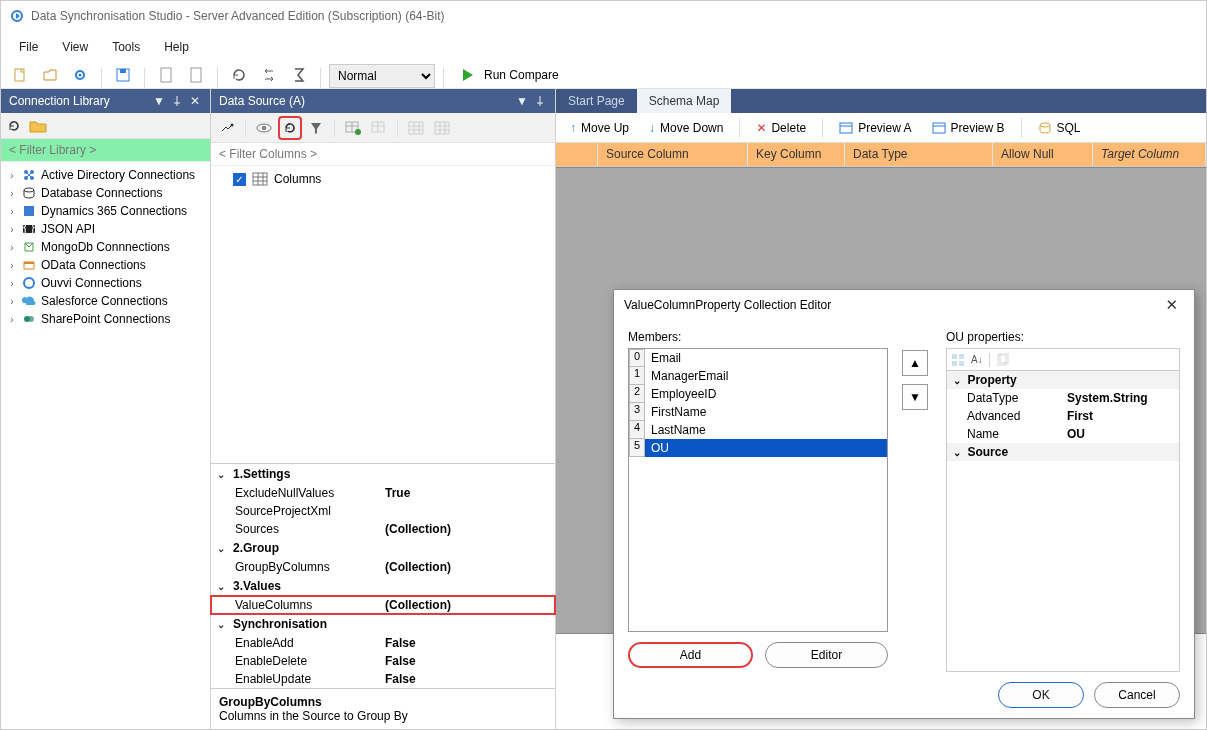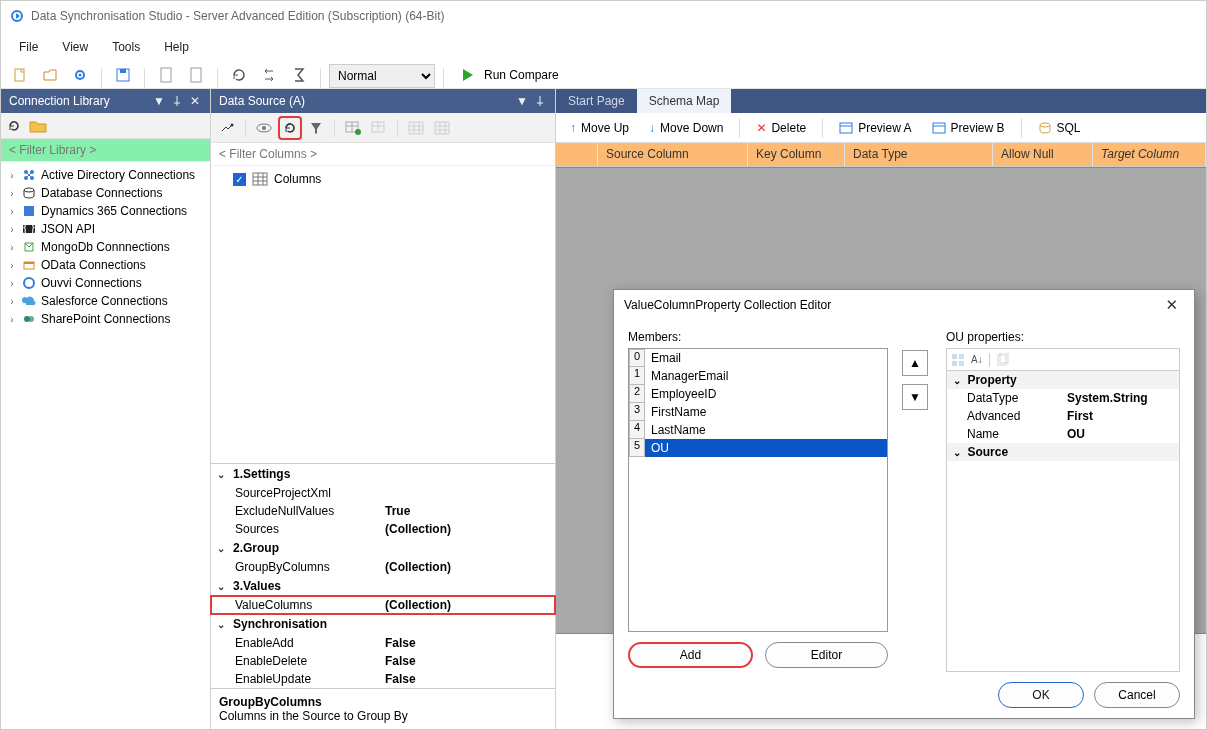--- a/index.html
+++ b/index.html
@@ -386,26 +386,26 @@
           </span>
         <span>Columns</span>
       </div>
     </div>
     <div class="propgrid">
       <div class="section">
           <span class="chev">⌄</span>
           <span>1.Settings</span>
         </div>
       <div class="prow">
+          <span class="pname">ExcludeNullValues</span>
+          <span class="pval">True</span>
+        </div>
+      <div class="prow">
           <span class="pname">SourceProjectXml</span>
           <span class="pval"></span>
-        </div>
-      <div class="prow">
-          <span class="pname">ExcludeNullValues</span>
-          <span class="pval">True</span>
         </div>
       <div class="prow">
           <span class="pname">Sources</span>
           <span class="pval">(Collection)</span>
         </div>
       <div class="section">
           <span class="chev">⌄</span>
           <span>2.Group</span>
         </div>
       <div class="prow">

